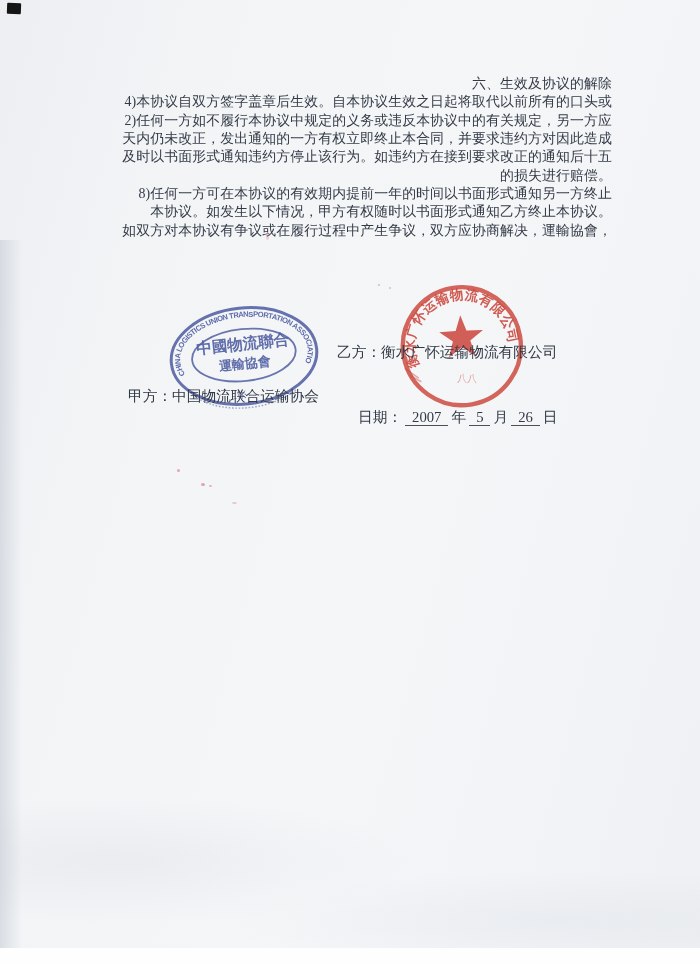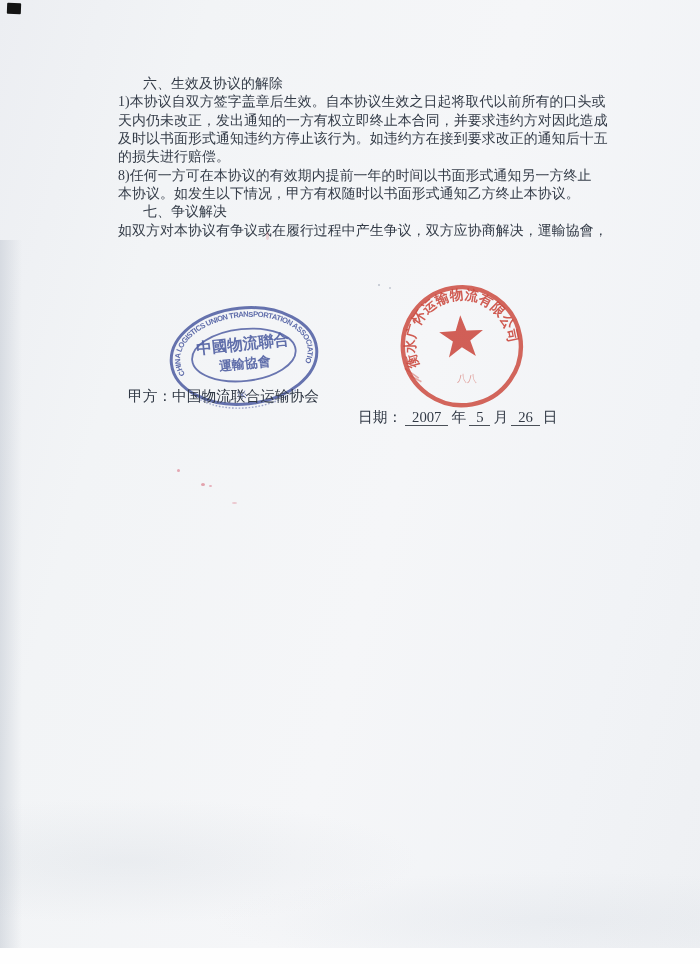--- a/index.html
+++ b/index.html
@@ -13,21 +13,21 @@
   .left-edge{position:absolute;left:0;top:240px;width:22px;height:708px;
     background:linear-gradient(90deg,rgba(176,184,196,.38),rgba(176,184,196,0));}
   .corner-mark{position:absolute;left:7px;top:3px;width:14px;height:11px;background:#141414;
     border-radius:1px;transform:rotate(2deg);}
   .wrinkle{position:absolute;left:0;top:600px;width:700px;height:348px;pointer-events:none;
     background:
       radial-gradient(420px 90px at 18% 75%,rgba(190,198,208,.18),rgba(190,198,208,0) 70%),
       radial-gradient(500px 70px at 80% 92%,rgba(190,198,208,.15),rgba(190,198,208,0) 70%);}
   .doc-text{position:absolute;left:118px;top:75px;width:494px;
     font-size:13.9px;line-height:18.35px;letter-spacing:.1px;}
-  .doc-text .line{white-space:nowrap;}
+  .doc-text .line{white-space:nowrap;text-align:right;}
   .doc-text .indent{text-indent:25px;}
   .sig{position:absolute;font-size:14.7px;white-space:nowrap;z-index:1;color:#313945;}
   .sig-a{left:128px;top:343px;margin-top:44px;}
   .sig-b{left:337px;top:343px;}
   .date-row{position:absolute;left:358px;top:408px;font-size:14.7px;white-space:nowrap;color:#313945;}
   .date-row .u{border-bottom:1px solid #4a5058;padding:0 7px;margin:0 3px;}
   .stamp{position:absolute;mix-blend-mode:multiply;pointer-events:none;}
   .stamp-blue{left:166px;top:303px;width:156px;height:106px;transform:rotate(-6deg);opacity:.95;}
   .stamp-red{left:398px;top:282px;width:130px;height:130px;transform:rotate(-10deg);opacity:.9;}
   .speck{position:absolute;border-radius:50%;}
@@ -46,34 +46,37 @@
 
 <div class="page">
 
   <div class="corner-mark"></div>
   <div class="left-edge"></div>
   <div class="wrinkle"></div>
   <div class="bottom-strip"></div>
 
   <div class="doc-text">
     <div class="line indent">六、生效及协议的解除</div>
-    <div class="line">1)本协议自双方签字盖章后生效。自本协议生效之日起将取代以前所有的口头或</div>
+    <div class="line">4)本协议自双方签字盖章后生效。自本协议生效之日起将取代以前所有的口头或</div>
+    <div class="line">2)任何一方如不履行本协议中规定的义务或违反本协议中的有关规定，另一方应</div>
     <div class="line">天内仍未改正，发出通知的一方有权立即终止本合同，并要求违约方对因此造成</div>
     <div class="line">及时以书面形式通知违约方停止该行为。如违约方在接到要求改正的通知后十五</div>
     <div class="line">的损失进行赔偿。</div>
     <div class="line">8)任何一方可在本协议的有效期内提前一年的时间以书面形式通知另一方终止</div>
     <div class="line">本协议。如发生以下情况，甲方有权随时以书面形式通知乙方终止本协议。</div>
-    <div class="line indent">七、争议解决</div>
     <div class="line">如双方对本协议有争议或在履行过程中产生争议，双方应协商解决，運輸協會，</div>
   </div>
 
   <div class="sig sig-a">
     <span>甲方：</span><span>中国物流联合运输协会</span>
   </div>
 
+  <div class="sig sig-b">
+    <span>乙方：</span><span>衡水广怀运输物流有限公司</span>
+  </div>
 
   <div class="date-row">
     <span>日期：</span><span class="u">2007</span><span>年</span><span class="u">5</span><span>月</span><span class="u">26</span><span>日</span>
   </div>
 
   <div class="stamp stamp-blue">
     <svg width="156" height="106" viewBox="0 0 156 106">
       <ellipse cx="78" cy="53" rx="73" ry="48" fill="none" stroke="#4b5ba4" stroke-width="3" opacity=".88"></ellipse>
       <ellipse cx="78" cy="52" rx="52" ry="26" fill="none" stroke="#4b5ba4" stroke-width="1.8" opacity=".85"></ellipse>
       <path id="bluering" d="M 17.9,65 A 64,38 0 1 1 138.1,65" fill="none"></path>

